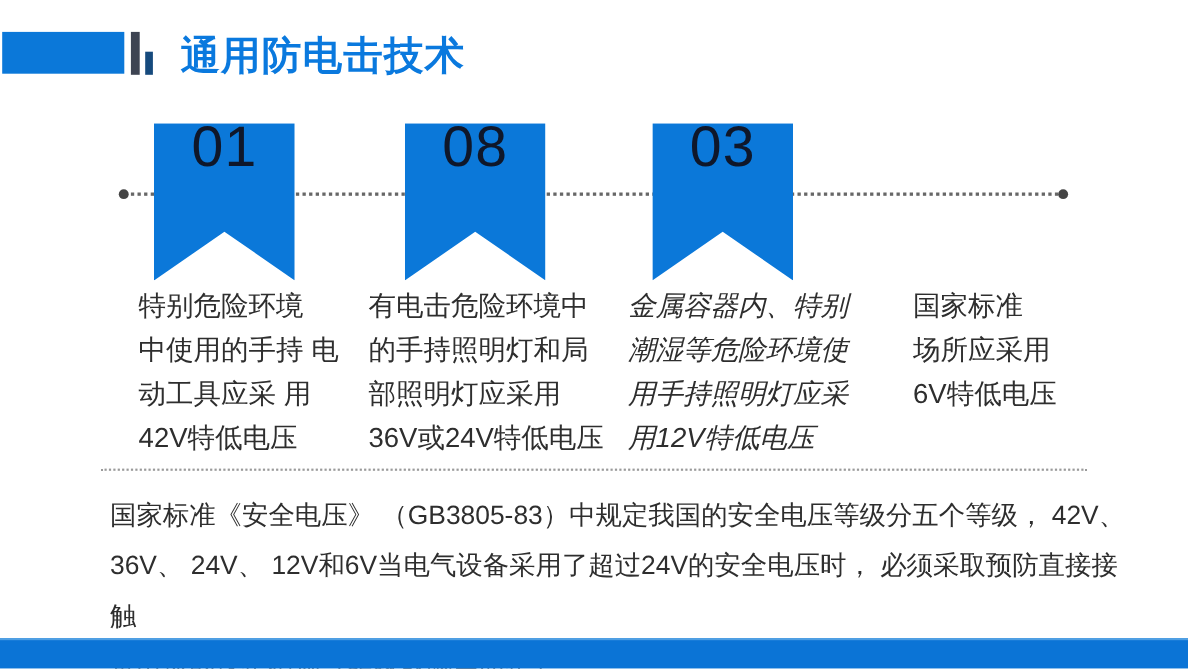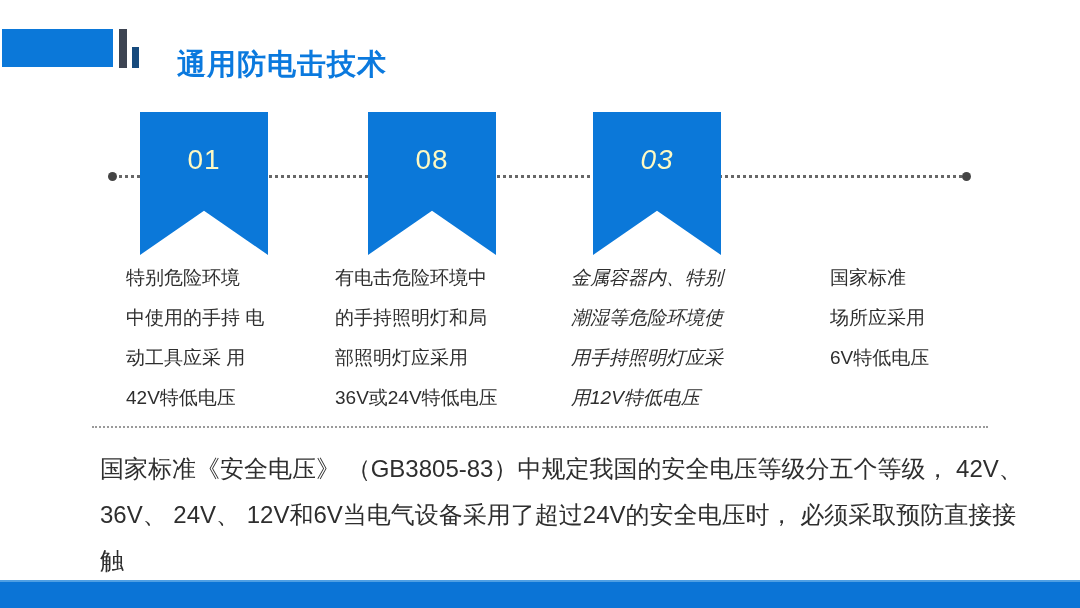--- a/index.html
+++ b/index.html
@@ -24,22 +24,22 @@
     width: 8px; height: 39px;
     background: var(--bar-slate, #3d4452);
   }
   .hdr-bar2 {
     position: absolute; left: 132px; top: 47px;
     width: 7px; height: 21px;
     background: var(--bar-navy, #164a7d);
   }
   .title {
     position: absolute; left: 160px; top: 28px;
-    margin: 17px;
-    font-size: 29px; line-height: 38px;
+    margin: 4px;
+    font-size: 36px; line-height: 38px;
     font-weight: bold;
     letter-spacing: 1px;
     color: var(--title-blue, #0a79de);
   }
 
   
   .connector {
     position: absolute; left: 112px; top: 175px;
     width: 856px; height: 0;
     border-top: 3px dotted #676767;
@@ -56,35 +56,34 @@
   .banner {
     position: absolute; top: 112px;
     width: 128px; height: 143px;
     background: var(--brand-blue, #0b78d9);
     -webkit-clip-path: polygon(0 0, 100% 0, 100% 100%, 50% 69%, 0 100%);
     clip-path: polygon(0 0, 100% 0, 100% 100%, 50% 69%, 0 100%);
     text-align: center;
   }
   .b1 { left: 140px; }
   .b2 { left: 368px; }
-  .b3 { left: 593px; font-style: italic; }
+  .b3 { left: 593px; }
   .b4 { left: 822px; }
   .num {
     display: block;
-    margin-top: 26px;
-    font-size: 28px; line-height: 44px;
+    font-size: 52px; line-height: 44px;
     font-weight: 300;
-    color: #fef9c3;
+    color: #0f172a;
     letter-spacing: 1px;
   }
 
   
   .itext {
     position: absolute; top: 258px;
-    font-size: 19px; line-height: 40px;
+    font-size: 25px; line-height: 40px;
     color: var(--text-dark, #2e2e2e);
     white-space: pre-line;
   }
   .t1 { left: 126px; width: 210px; }
   .t2 { left: 335px; width: 232px; }
   .t3 { left: 571px; width: 226px; font-style: italic; }
   .t4 { left: 830px; width: 150px; }
 
   
   .divider {

